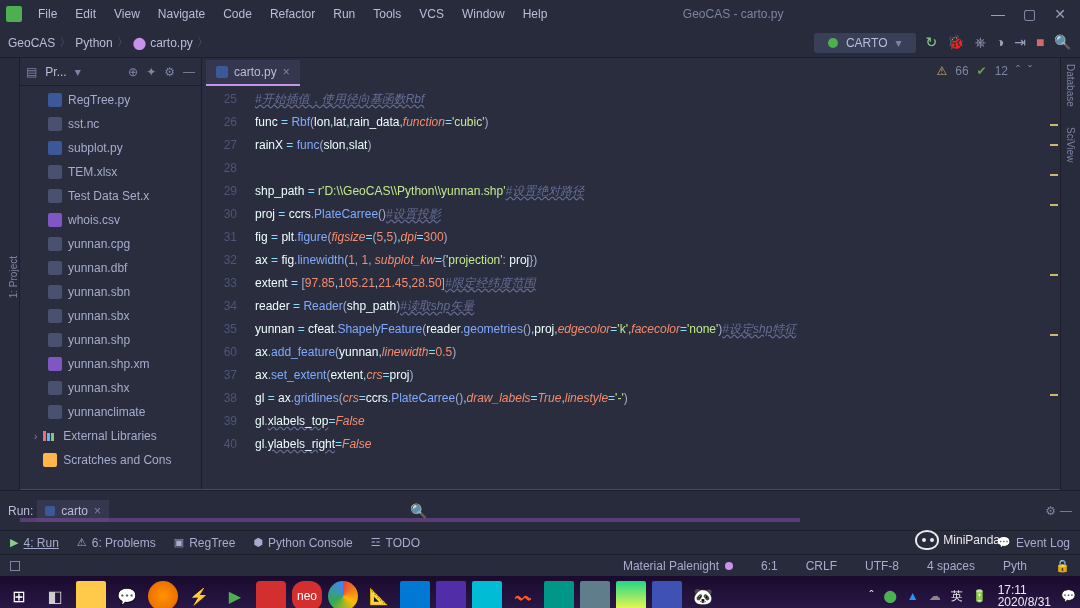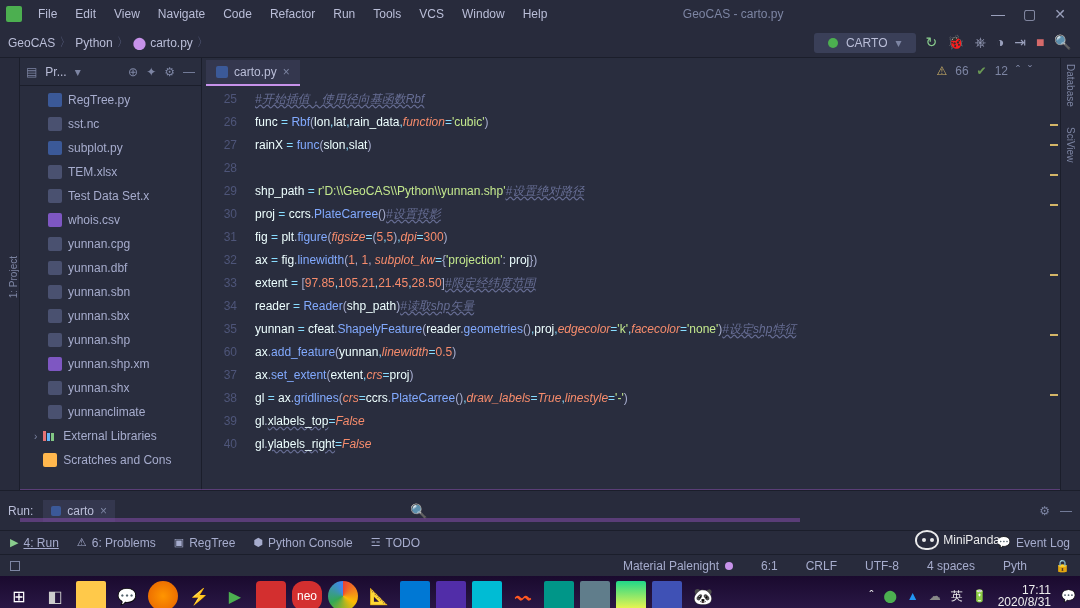--- a/index.html
+++ b/index.html
@@ -53,21 +53,21 @@
 .gutter div { height:23px; line-height:23px; color:#4e5579; font-size:12px; }
 .lines { flex:1; font-family:Consolas,monospace; font-size:13px; padding-top:2px; padding-left:8px; }
 .lines .ln { height:23px; line-height:23px; white-space:pre; } .s { color:#c3e88d; } .n { color:#f78c6c; } .f { color:#82aaff; } .c { color:#676e95; font-style:italic; } .o { color:#89ddff; } .v { color:#eeffff; } .i { color:#f78c6c; font-style:italic; } .wv { text-decoration:underline wavy #676e95; }
 .insp { position:absolute; top:6px; right:28px; display:flex; align-items:center; gap:8px; color:#7d85a3; font-size:11px; }
 .insp .w { color:#d4b668; }
 .insp .ck { color:#6a9955; }
 .rightgutter { width:20px; background:#282b3c; border-left:1px solid #1b1e2b; display:flex; flex-direction:column; align-items:center; padding-top:6px; gap:20px; }
 .rightgutter span { writing-mode:vertical-rl; color:#7d85a3; font-size:10px; cursor:pointer; }
 .minimap { position:absolute; right:0; top:28px; bottom:0; width:10px; }
 .minimap .mk { position:absolute; left:0; width:8px; height:2px; }
-.runpanel { height:40px; background:#282b3c; border-top:1px solid #1b1e2b; display:flex; align-items:center; padding:0 8px; gap:10px; position:relative; }
+.runpanel { height:40px; background:#282b3c; border-top:1px solid #1b1e2b; display:flex; align-items:center; padding:0 8px; gap:4px; position:relative; }
 .runpanel .lbl { color:#babed8; }
 .runpanel .rtab { background:#34374e; padding:4px 8px; display:flex; align-items:center; gap:6px; color:#babed8; }
 .runpanel .rtab .pyi { width:10px; height:10px; background:#3b5998; border-radius:2px; }
 .runpanel .rtab .x { color:#7d85a3; cursor:pointer; }
 .runpanel .find { position:absolute; left:410px; color:#b9627c; font-size:14px; }
 .runpanel .gear { margin-left:auto; color:#7d85a3; cursor:pointer; }
 .runpanel .hide { color:#7d85a3; cursor:pointer; }
 .bottombar { height:24px; background:#282b3c; border-top:1px solid #1b1e2b; display:flex; align-items:center; padding:0 10px; gap:18px; }
 .bottombar .bt { display:flex; align-items:center; gap:5px; color:#a6accd; cursor:pointer; font-size:11px; }
 .bottombar .bt .ic { font-size:11px; }
@@ -75,21 +75,21 @@
 .bottombar .evlog { margin-left:auto; }
 .statusbar { height:22px; background:#282b3c; display:flex; align-items:center; padding:0 10px; gap:28px; border-top:1px solid #1b1e2b; font-size:11px; }
 .statusbar .sp { flex:1; }
 .statusbar .box { width:10px; height:10px; border:1px solid #7d85a3; display:inline-block; }
 .statusbar .theme { display:flex; align-items:center; gap:6px; }
 .statusbar .dot { width:8px; height:8px; background:#c792ea; border-radius:50%; }
 .statusbar .lock { color:#7d85a3; }
 .taskbar { height:40px; background:linear-gradient(#1a0a2e,#2d1a4a); display:flex; align-items:center; padding:0 4px; gap:6px; }
 .taskbar .tb { width:30px; height:30px; display:flex; align-items:center; justify-content:center; border-radius:2px; cursor:pointer; font-size:16px; }
 .taskbar .tray { margin-left:auto; display:flex; align-items:center; gap:10px; color:#eee; font-size:10px; }
-.taskbar .clock { text-align:right; line-height:12px; }
+.taskbar .clock { text-align:left; line-height:12px; }
 .wm { position:absolute; right:80px; bottom:58px; color:#fff; font-size:20px; opacity:0.9; font-weight:300; display:flex; align-items:center; gap:4px; }
 .wm .wc { width:24px; height:20px; border:2px solid #fff; border-radius:50% 50% 45% 45%; position:relative; }
 .wm .wc::before { content:''; position:absolute; width:4px; height:4px; background:#fff; border-radius:50%; top:6px; left:5px; box-shadow:8px 0 0 #fff; }
 .progress { position:absolute; left:20px; right:20px; bottom:116px; height:3px; background:#7c4a9e; opacity:0.6; }
 .progress2 { position:absolute; left:20px; right:280px; bottom:86px; height:4px; background:#7c4a9e; opacity:0.6; }
 </style>
 </head>
 <body>
 
 <div class="titlebar">

